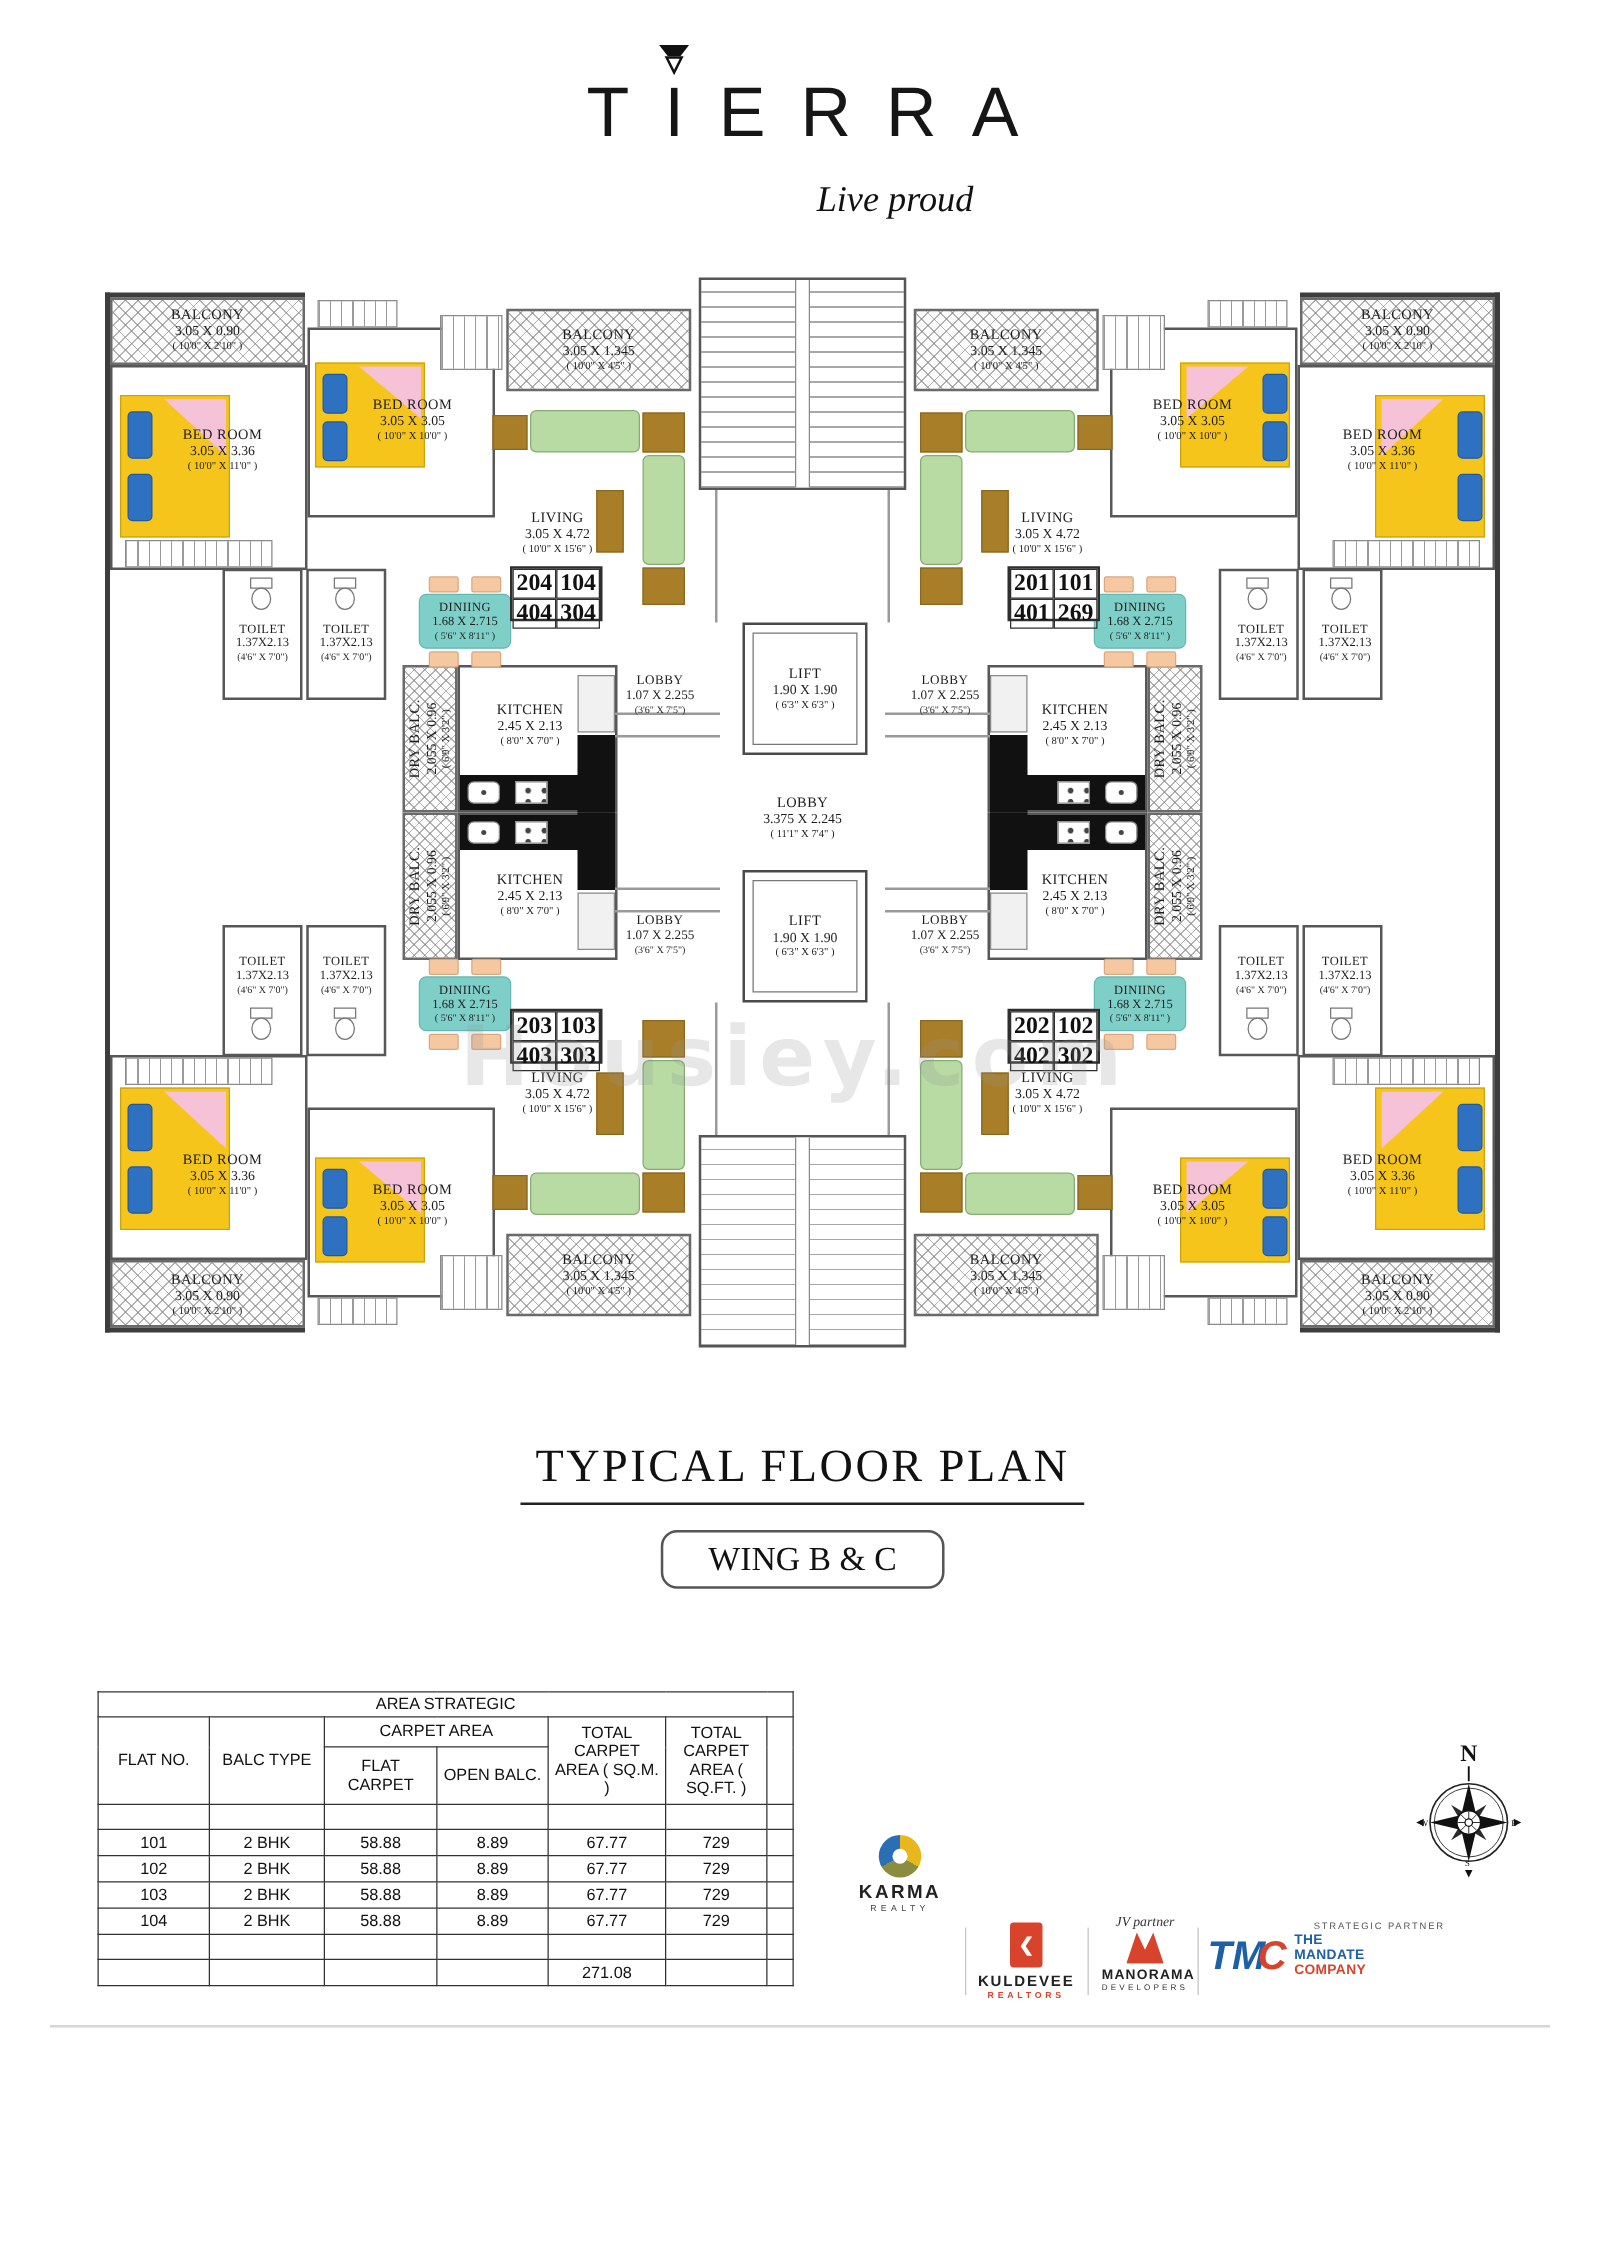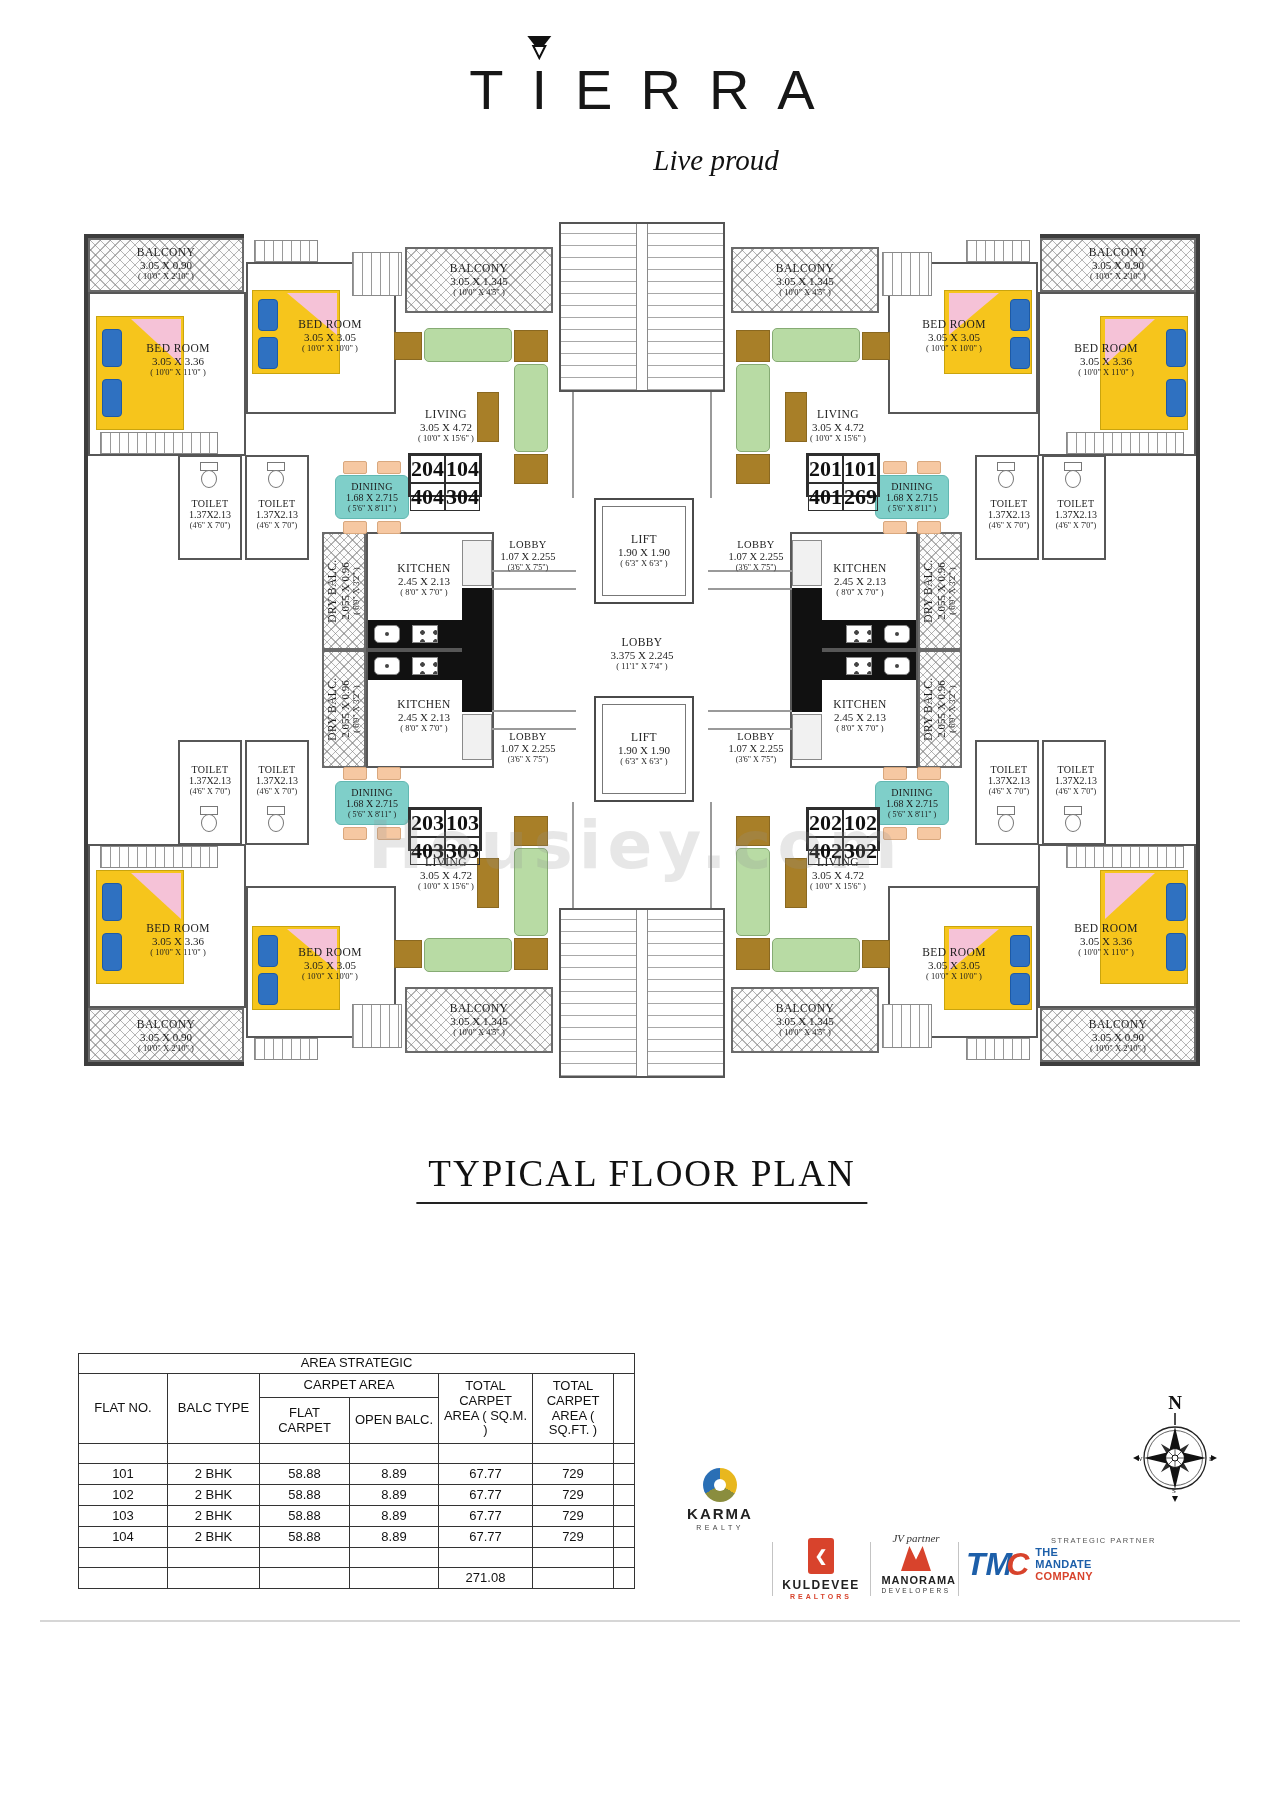--- a/index.html
+++ b/index.html
@@ -61,21 +61,21 @@
   .rlabel span{display:block;}
   .rn{font-size:11.5px;letter-spacing:.4px;}
   .rm{font-size:11px;}
   .rf{font-size:8.5px;}
   .sm .rn{font-size:10px;}  .sm .rm{font-size:10px;}  .sm .rf{font-size:8px;}
   .v{writing-mode:vertical-rl;transform:translate(-50%,-50%) rotate(180deg);}
   .lob{white-space:normal;width:56px;}
   .lob .rn{font-size:10.5px;} .lob .rm{font-size:10.5px;} .lob .rf{font-size:8px;}
   .ugrid{position:absolute;display:grid;grid-template-columns:1fr 1fr;grid-template-rows:1fr 1fr;
       background:#fff;border:2px solid #2e2e2e;z-index:4;
-      font-family:"Liberation Serif",serif;font-size:22px;font-weight:600;color:#111;}
+      font-family:"Liberation Serif",serif;font-size:19px;font-weight:600;color:#111;}
   .ugrid div{border:1px solid #2e2e2e;display:flex;align-items:center;justify-content:center;}
   .watermark{position:absolute;left:368px;top:807px;z-index:5;font-family:"DejaVu Sans",sans-serif;
       font-size:66px;font-weight:bold;letter-spacing:6px;color:rgba(145,145,145,0.22);}
   
   .main-title{position:absolute;left:642px;top:1152px;transform:translateX(-50%);z-index:6;
       font-family:"Liberation Serif",serif;font-size:37px;letter-spacing:2px;color:#111;
       border-bottom:2px solid #222;padding:0 12px 7px;}
   .wing-box{position:absolute;left:642px;top:1224px;transform:translateX(-50%);z-index:6;
       font-family:"Liberation Serif",serif;font-size:27px;color:#111;
       border:2px solid #555;border-radius:13px;padding:6px 36px;}
@@ -570,20 +570,21 @@
         <div>202</div>
         <div>102</div>
         <div>402</div>
         <div>302</div>
       </div>
     </div>
 
   <div class="watermark">Housiey.com</div>
 
   <div class="main-title">TYPICAL FLOOR PLAN</div>
+  <div class="wing-box">WING B &amp; C</div>
 
   <table id="area-table">
     <colgroup>
       <col style="width:89px">
         <col style="width:92px">
         <col style="width:90px">
       <col style="width:89px">
         <col style="width:94px">
         <col style="width:81px">
         <col style="width:21px">

